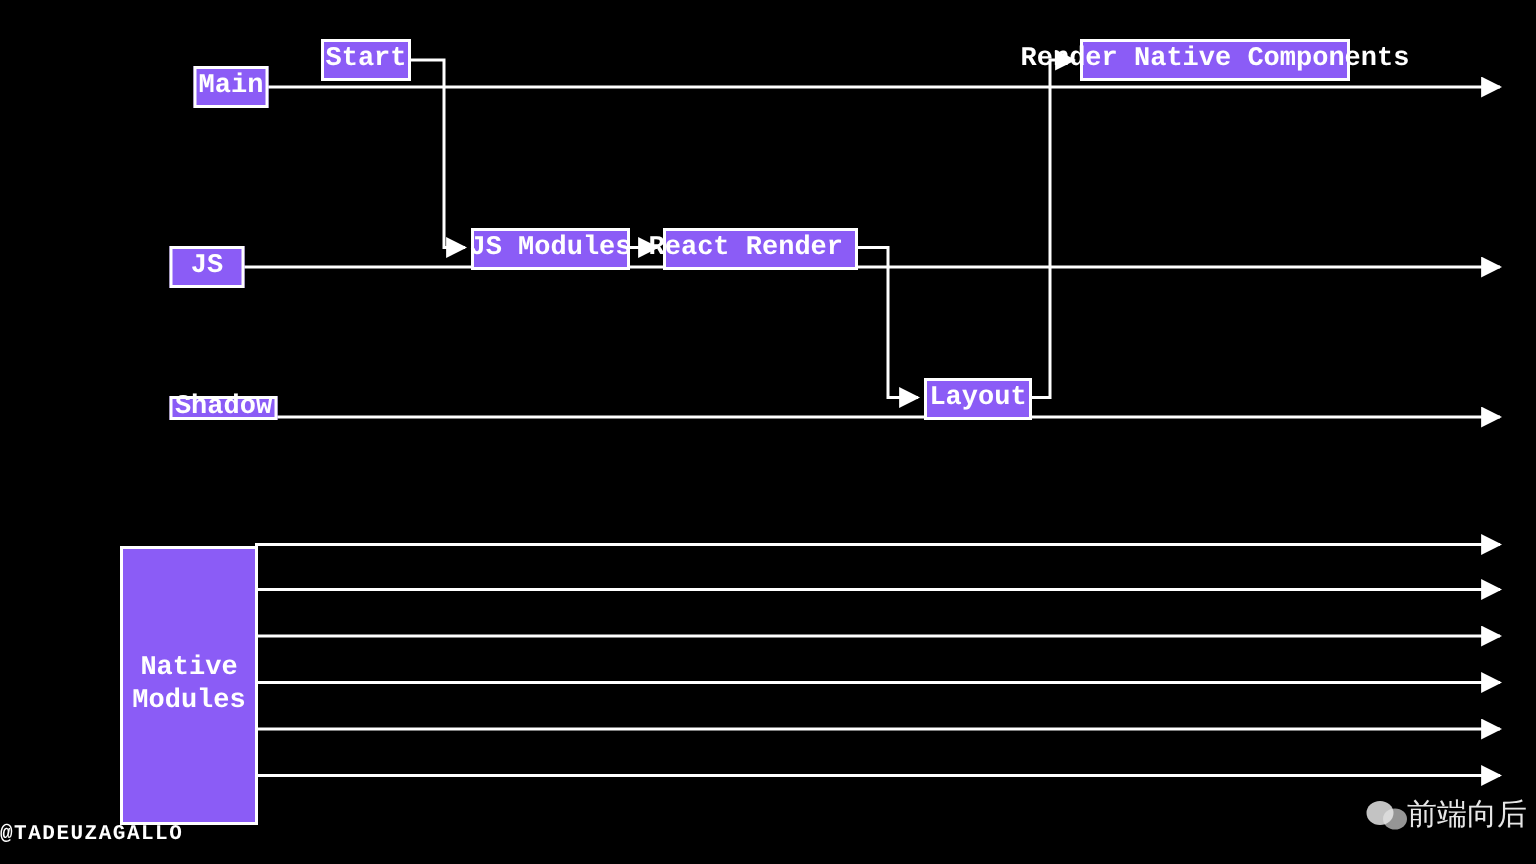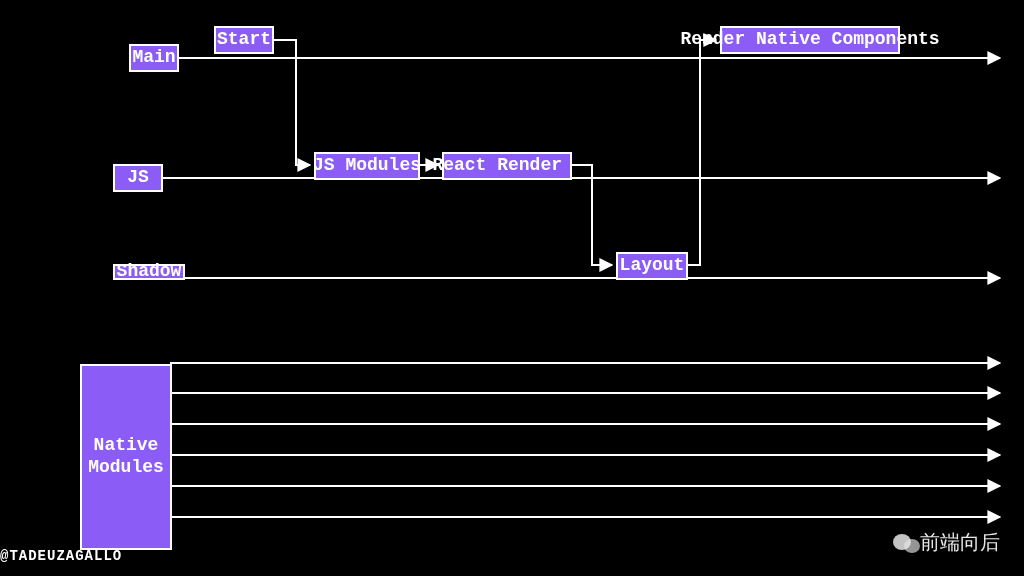--- a/index.html
+++ b/index.html
@@ -27,21 +27,21 @@
     position: absolute;
     left: 0; right: 0;
     bottom: 12px;
     text-align: left;
     font-size: 14px;
     letter-spacing: 1px;
     font-weight: bold;
   }
   #watermark {
     position: absolute;
-    right: 24px;
+    right: 6px;
     bottom: 20px;
     display: flex;
     align-items: center;
     gap: 6px;
     opacity: .9;
   }
   #watermark .bubble {
     position: relative;
     width: 22px; height: 22px;
   }

